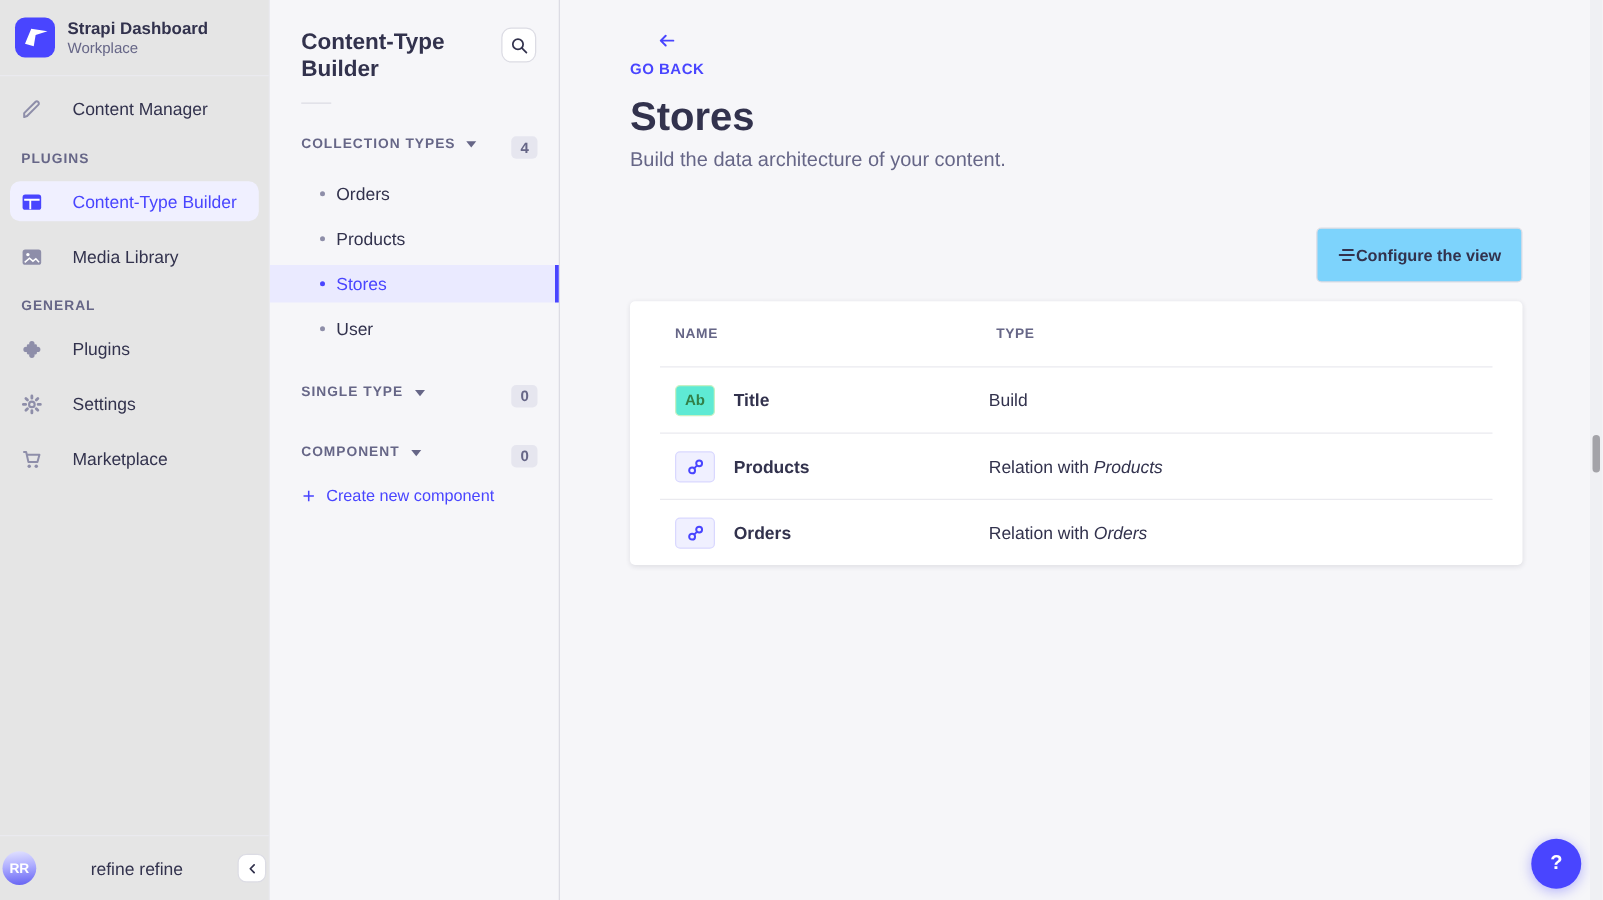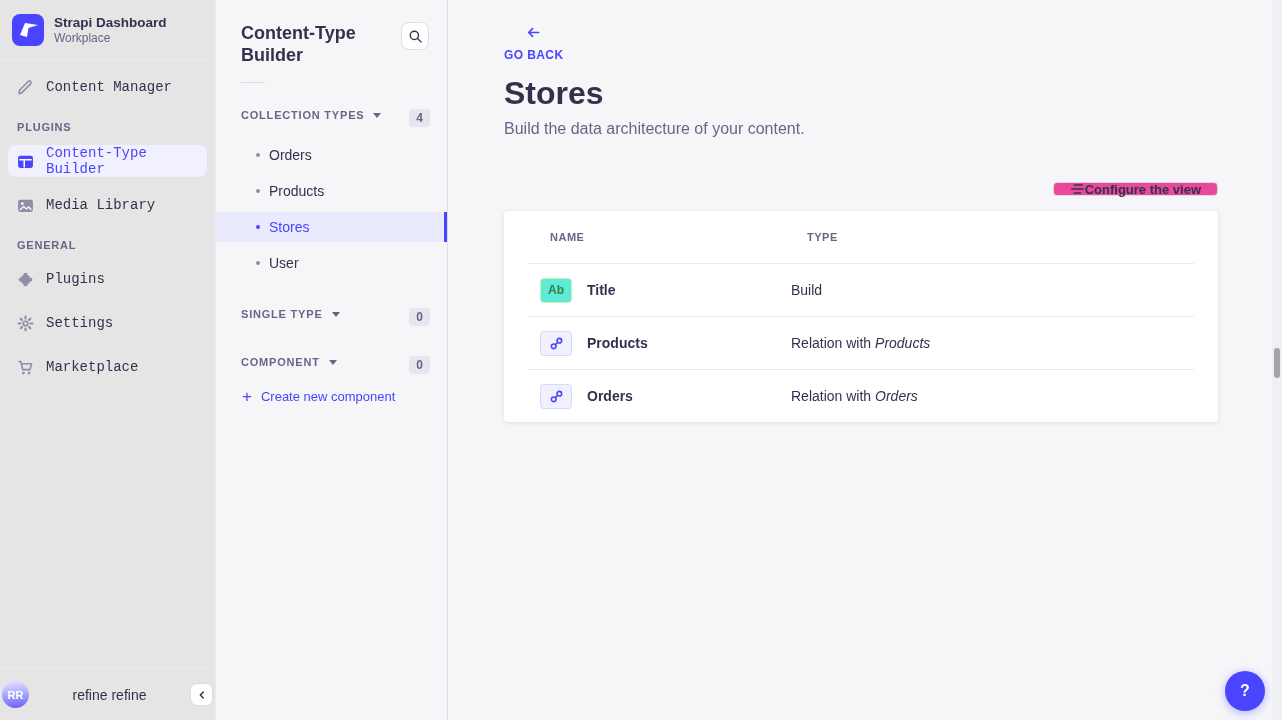--- a/index.html
+++ b/index.html
@@ -6,21 +6,21 @@
   html,body { width:1282px; height:720px; overflow:hidden; }
   body { font-family:"Liberation Sans", sans-serif; background:#f6f6f9; display:flex; color:#32324d; }
 
   
   .nav { width:216px; background:#e5e5e5; border-right:1px solid #eaeaef; display:flex; flex-direction:column; flex-shrink:0; }
   .nav-header { padding:14px 12px; border-bottom:1px solid #eaeaef; display:flex; align-items:center; gap:10px; }
   .logo { width:32px; height:32px; border-radius:8px; background:#4945ff; display:flex; align-items:center; justify-content:center; flex-shrink:0; }
   .brand-title { font-size:13.5px; font-weight:700; color:#32324d; line-height:16px; }
   .brand-sub { font-size:12px; color:#666687; line-height:15px; }
   .nav-body { padding:10px 8px; flex:1; }
-  .nav-item { height:32px; border-radius:8px; display:flex; align-items:center; gap:12px; padding:0 9px; font-size:14px; color:#32324d; margin-bottom:12px; cursor:pointer;font-family:Liberation Mono, monospace; }
+  .nav-item { height:32px; border-radius:8px; display:flex; align-items:center; gap:24px; padding:0 9px; font-size:14px; color:#32324d; margin-bottom:12px; cursor:pointer; }
   .nav-item .ico { width:17px; height:17px; color:#8e8ea9; display:flex; align-items:center; justify-content:center; }
   .nav-item.active { background:#f0f0ff; color:#4945ff; font-weight:500; }
   .nav-item.active .ico { color:#4945ff; }
   .nav-section { font-size:11px; font-weight:700; letter-spacing:.8px; color:#666687; margin:18px 0 12px 9px; }
   .nav-footer { border-top:1px solid #eaeaef; height:52px; display:flex; align-items:center; padding:0 2px; }
   .avatar { width:27px; height:27px; border-radius:50%; background:linear-gradient(175deg,#e3e3ff 0%,#aeadff 45%,#6360f2 100%); color:#fff; font-size:11px; font-weight:700; display:flex; align-items:center; justify-content:center; flex-shrink:0; }
   .user-name { flex:1; text-align:center; font-size:14px; color:#32324d; }
   .collapse-btn { width:23px; height:23px; background:#fff; border:1px solid #dcdce4; border-radius:7px; display:flex; align-items:center; justify-content:center; cursor:pointer; }
 
   
@@ -40,23 +40,23 @@
   .type-item.active .bullet { background:#4945ff; }
   .create-link { display:flex; align-items:center; gap:9px; margin:15px 0 0 26px; color:#4945ff; font-size:13px; cursor:pointer; }
   .plus { font-size:17px; font-weight:500; line-height:13px; }
 
   
   .main { flex:1; padding:25px 64px 0 56px; position:relative; }
   .go-back { display:inline-flex; align-items:center; gap:8px; color:#4945ff; font-size:12px; font-weight:700; letter-spacing:.4px; cursor:pointer;flex-direction:column; }
   .page-title { font-size:32px; font-weight:700; color:#32324d; margin-top:13px; }
   .page-sub { font-size:16px; color:#666687; margin-top:8px; }
   .toolbar { display:flex; justify-content:flex-end; margin-top:44px; }
-  .config-btn { height:14px; padding:0 16px; background:#ec4899; border:1px solid #dcdce4; border-radius:4px; display:flex; align-items:center; gap:1px; font-size:13px; font-weight:600; color:#32324d; cursor:pointer; }
+  .config-btn { height:44px; padding:0 16px; background:#7dd3fc; border:1px solid #dcdce4; border-radius:4px; display:flex; align-items:center; gap:1px; font-size:13px; font-weight:600; color:#32324d; cursor:pointer; }
   .card { margin-top:15px; background:#fff; border-radius:4px; box-shadow:0 1px 4px rgba(33,33,52,.1); }
-  .thead { display:grid; grid-template-columns:257px 1fr; padding-left:46px; height:52px; align-items:center; font-size:11px; font-weight:700; letter-spacing:.5px; color:#666687; }
+  .thead { display:grid; grid-template-columns:257px 1fr; padding-left:36px; height:52px; align-items:center; font-size:11px; font-weight:700; letter-spacing:.5px; color:#666687; }
   .sep { height:1px; background:#eaeaef; margin:0 24px; }
   .trow { display:grid; grid-template-columns:251px 1fr; padding-left:36px; height:52px; align-items:center; cursor:pointer; }
   .name-cell { display:flex; align-items:center; gap:15px; }
   .badge-ab { width:32px; height:25px; border-radius:4px; background:#5eead4; border:1px solid #c6f0c2; color:#328048; font-size:12px; font-weight:700; display:flex; align-items:center; justify-content:center; }
   .badge-link { width:32px; height:25px; border-radius:4px; background:#f0f0ff; border:1px solid #d9d8ff; display:flex; align-items:center; justify-content:center; color:#4945ff; }
   .field-name { font-size:14px; font-weight:600; color:#32324d; }
   .type-cell { font-size:14px; color:#32324d; }
   .type-cell em { font-style:italic; }
 
   .help-btn { position:absolute; right:17px; bottom:9px; width:40px; height:40px; border-radius:50%; background:#4945ff; color:#fff; font-size:16px; font-weight:700; display:flex; align-items:center; justify-content:center; box-shadow:0 2px 10px rgba(73,69,255,.4); cursor:pointer; }

